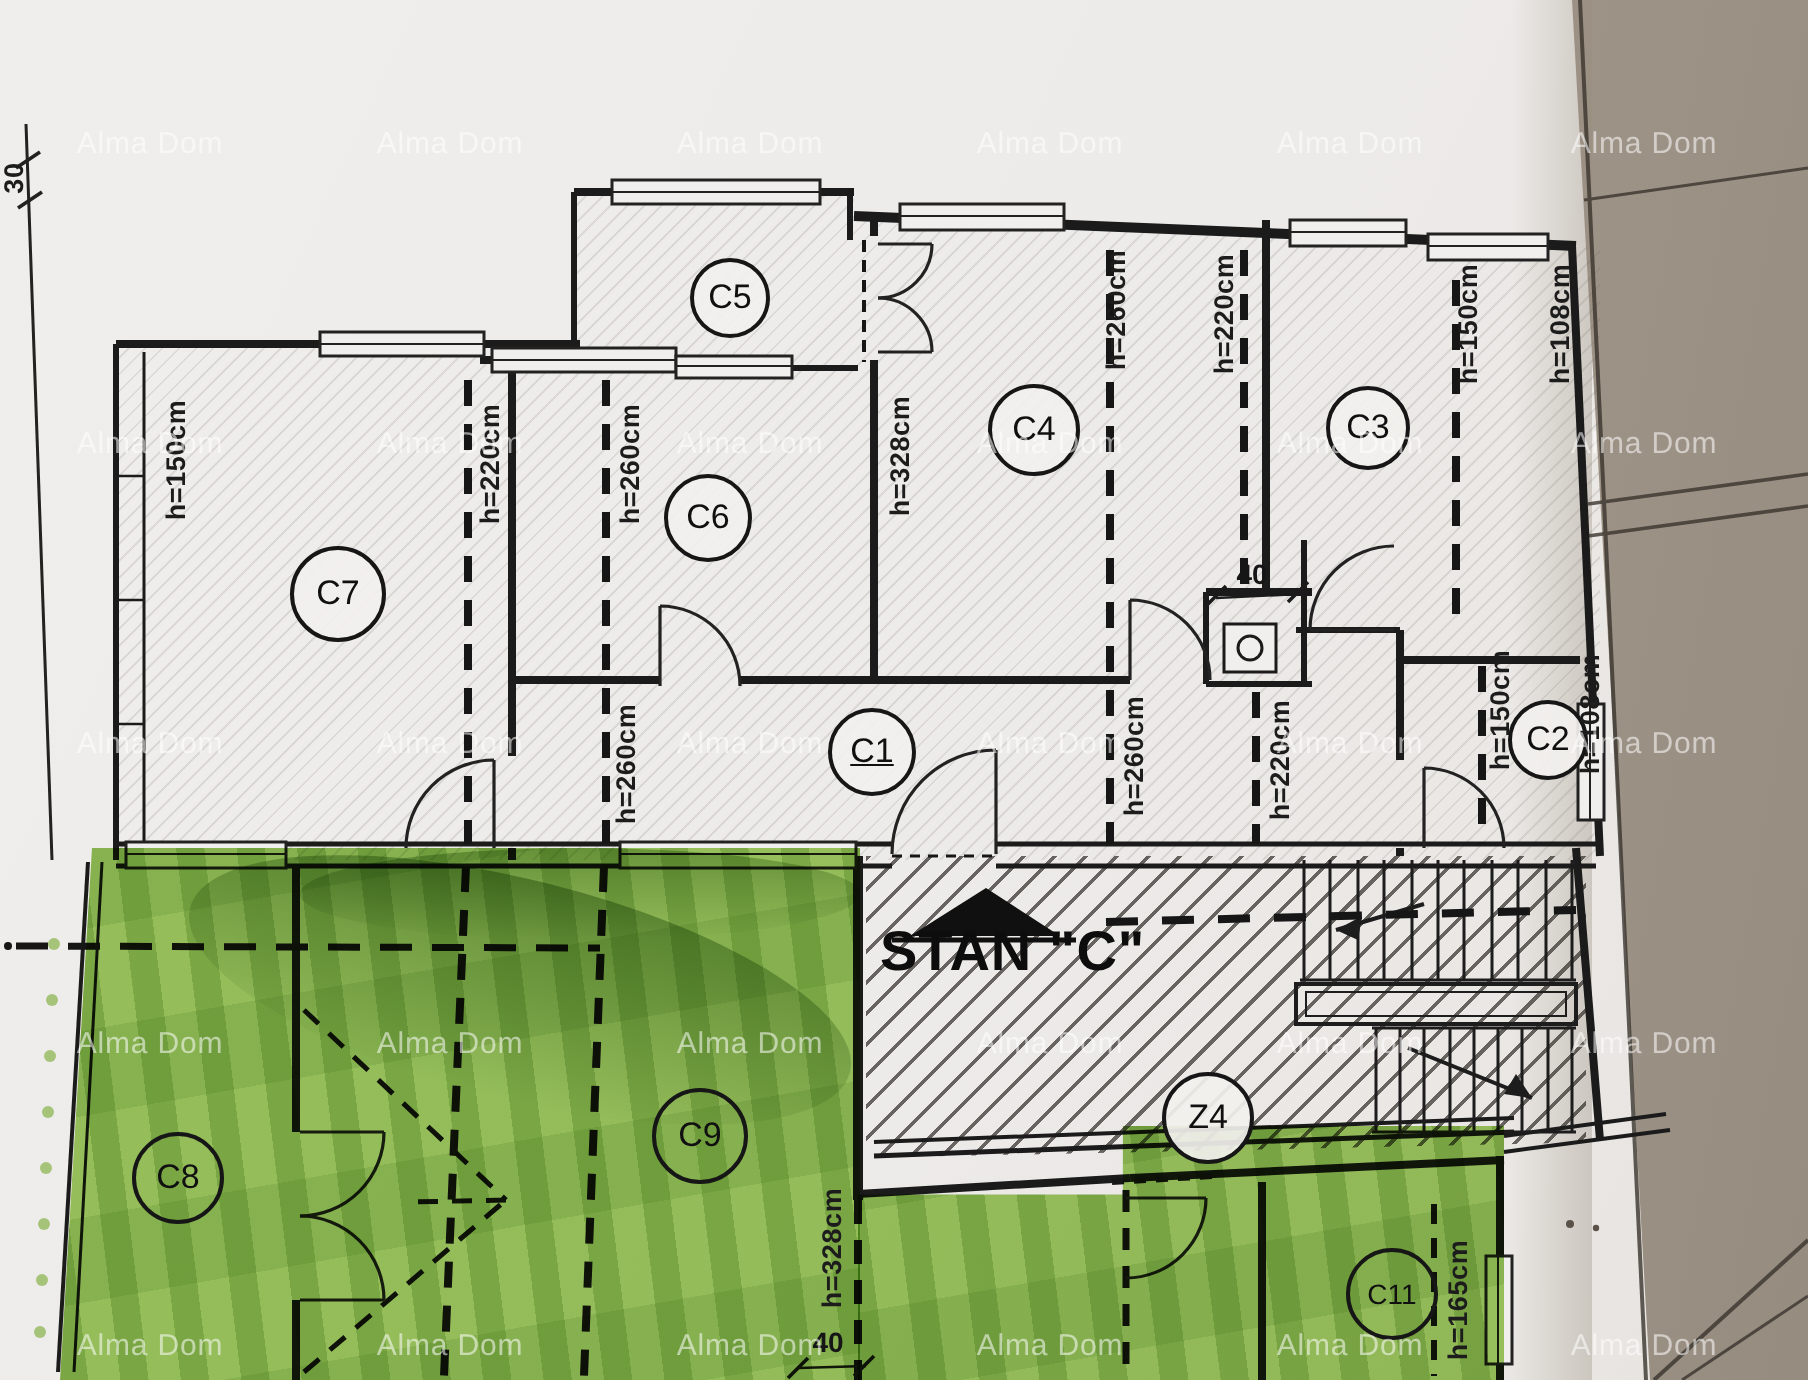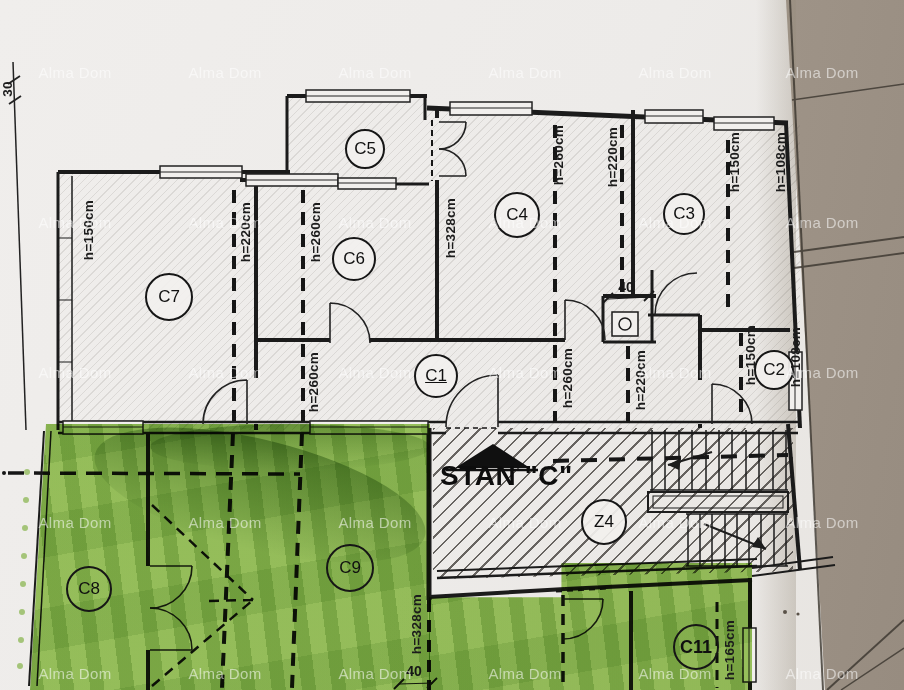--- a/index.html
+++ b/index.html
@@ -241,24 +241,24 @@
   <div class="abs" id="stan">STAN "C"</div>
 
   <div id="generated"></div>
 <div class="abs room white" style="left: 345px; top: 129px; height: 36px; width: 36px; transform: none;">C5</div>
     <div class="abs room white" style="left: 145px; top: 273px; height: 44px; width: 44px; transform: none;">C7</div>
     <div class="abs room white" style="left: 332px; top: 237px; height: 40px; width: 40px; transform: none;">C6</div>
     <div class="abs room white" style="left: 494px; top: 192px; height: 42px; width: 42px; transform: none;">C4</div>
     <div class="abs room white" style="left: 663px; top: 193px; height: 38px; width: 38px; transform: none;">C3</div>
     <div class="abs room white" style="left: 414px; top: 354px; height: 40px; width: 40px; transform: none; text-decoration: underline;">C1</div>
     <div class="abs room white" style="left: 754px; top: 350px; height: 36px; width: 36px; transform: none;">C2</div>
-    <div class="abs room white" style="left: 581px; top: 499px; height: 42px; width: 42px; transform: none;">Z4</div>
+    <div class="abs room white" style="left: 581px; top: 536px; height: 42px; width: 42px; transform: none;">Z4</div>
     <div class="abs room green-zone" style="left: 66px; top: 566px; height: 42px; width: 42px; transform: none;">C8</div>
     <div class="abs room green-zone" style="left: 326px; top: 544px; height: 44px; width: 44px; transform: none;">C9</div>
-    <div class="abs room green-zone" style="left: 673px; top: 624px; height: 42px; width: 42px; transform: none; font-size: 18px; font-weight: bold;">C11</div>
+    <div class="abs room green-zone" style="left: 673px; top: 624px; height: 42px; width: 42px; transform: none; font-size: 14px;">C11</div>
     <div class="abs hlabel" style="left: 88px; top: 230px;">h=150cm</div>
     <div class="abs hlabel" style="left: 245px; top: 232px;">h=220cm</div>
     <div class="abs hlabel" style="left: 315px; top: 232px;">h=260cm</div>
     <div class="abs hlabel" style="left: 450px; top: 228px;">h=328cm</div>
     <div class="abs hlabel" style="left: 558px; top: 155px;">h=260cm</div>
     <div class="abs hlabel" style="left: 612px; top: 157px;">h=220cm</div>
     <div class="abs hlabel" style="left: 734px; top: 162px;">h=150cm</div>
     <div class="abs hlabel" style="left: 780px; top: 162px;">h=108cm</div>
     <div class="abs hlabel" style="left: 313px; top: 382px;">h=260cm</div>
     <div class="abs hlabel" style="left: 567px; top: 378px;">h=260cm</div>

